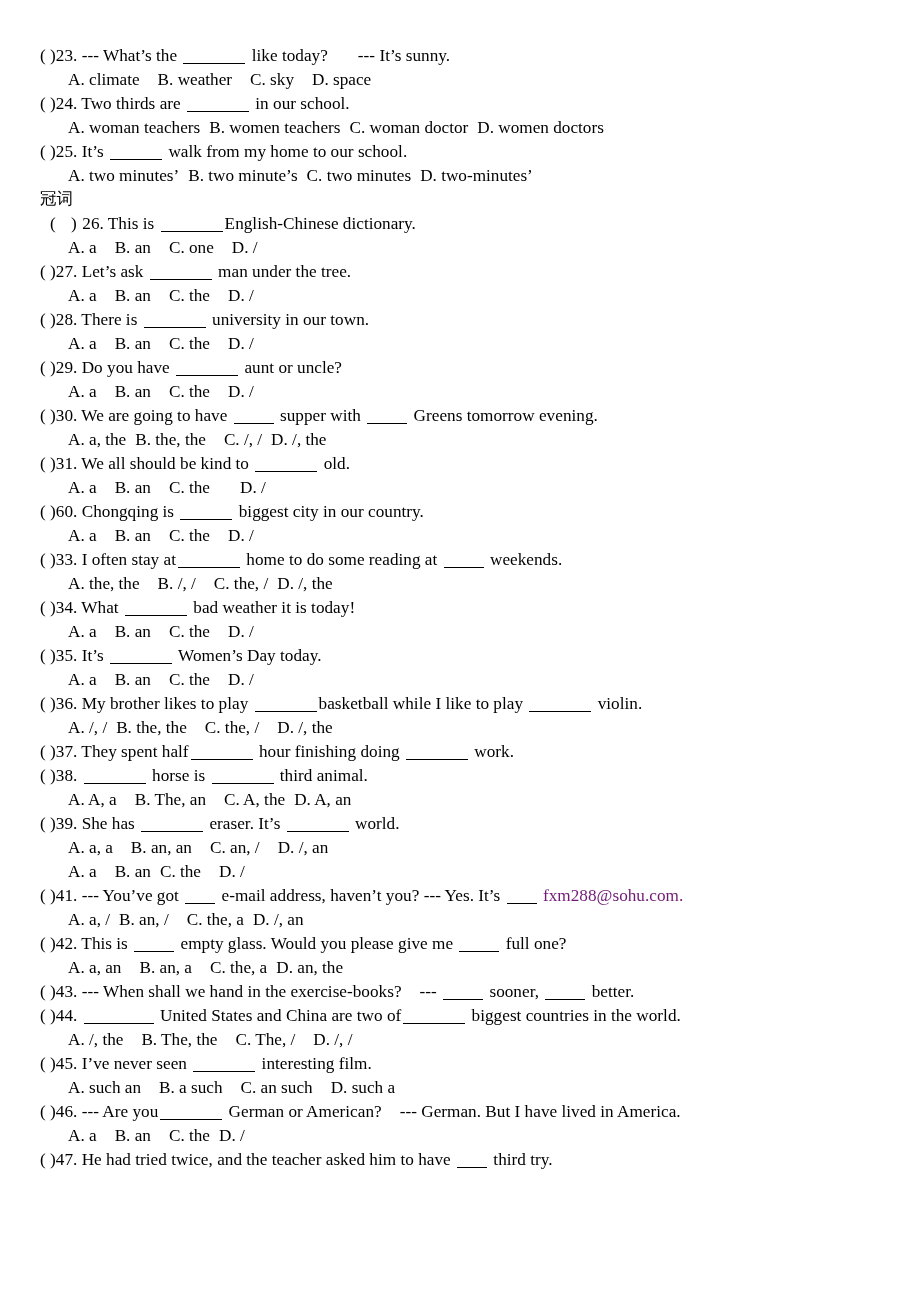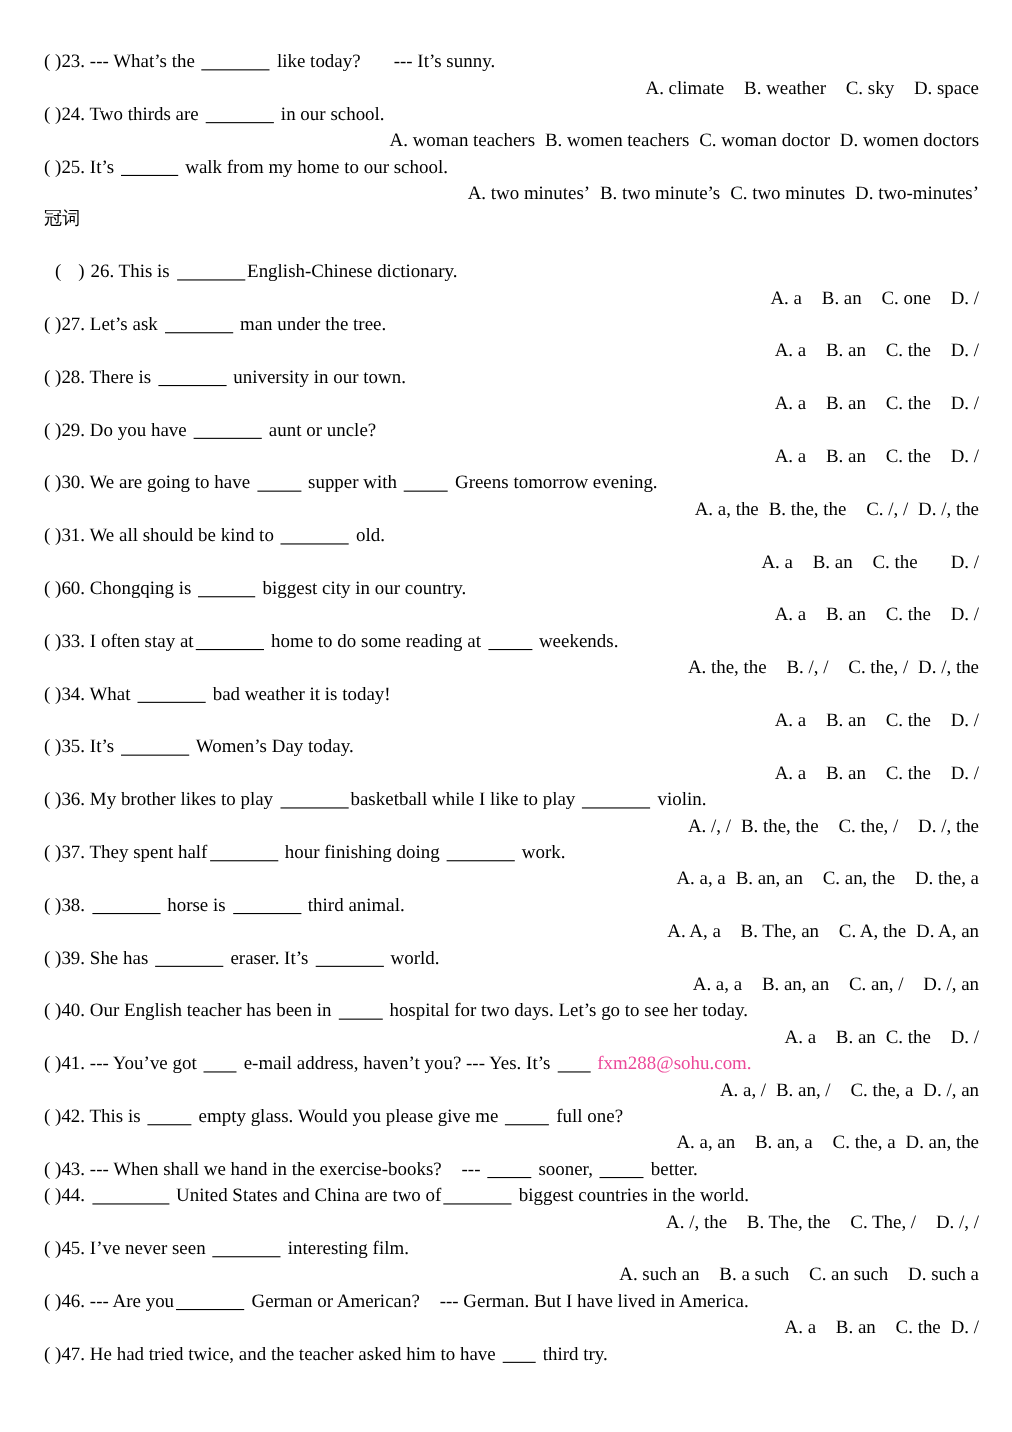--- a/index.html
+++ b/index.html
@@ -34,32 +34,30 @@
     margin: 0 0 0 0;
     white-space: nowrap;
     letter-spacing: 0.02px;
   }
   .opt-line {
     font-size: 17.2px;
     line-height: 24px;
     margin: 0;
     padding-left: 28px;
     white-space: nowrap;
-    text-align: right;
   }
   .sec-head {
     font-size: 16.5px;
     line-height: 24px;
     margin: 0;
     font-family: Liberation Mono, monospace;
     white-space: nowrap;
   }
   .q-line.indented {
     padding-left: 10px;
-    margin-top: 23px;
   }
   
   .paren-wide .paren {
     letter-spacing: 0.32em;
   }
   .blank {
     display: inline-block;
     border-bottom: 1px solid #000000;
     vertical-align: -3px;
     margin: 0 2px;
@@ -67,21 +65,21 @@
   }
   .blank.w-xs { width: 30px; }
   .blank.w-s  { width: 40px; }
   .blank.w-m  { width: 52px; }
   .blank.w-l  { width: 62px; }
   .blank.w-xl { width: 70px; }
   .gap-sm { display: inline-block; width: 9px; }
   .gap-md { display: inline-block; width: 18px; }
   .gap-lg { display: inline-block; width: 30px; }
   .email-link {
-    color: #ec4899;
+    color: #701a75;
   }
   .opt {
     display: inline-block;
   }
 </style>
 </head>
 <body>
 
 <div id="page">
   <div class="doc-body">
@@ -124,29 +122,27 @@
     <div class="q-line"><span>(  )</span><span>34. What</span> <span class="blank w-l"></span> <span>bad weather it is today!</span></div>
     <div class="opt-line"><span class="opt">A. a</span><span class="gap-md"></span><span class="opt">B. an</span><span class="gap-md"></span><span class="opt">C. the</span><span class="gap-md"></span><span class="opt">D. /</span></div>
 
     <div class="q-line"><span>(  )</span><span>35. It’s</span> <span class="blank w-l"></span> <span>Women’s Day today.</span></div>
     <div class="opt-line"><span class="opt">A. a</span><span class="gap-md"></span><span class="opt">B. an</span><span class="gap-md"></span><span class="opt">C. the</span><span class="gap-md"></span><span class="opt">D. /</span></div>
 
     <div class="q-line"><span>(  )</span><span>36. My brother likes to play</span> <span class="blank w-l"></span><span>basketball while I like to play</span> <span class="blank w-l"></span> <span>violin.</span></div>
     <div class="opt-line"><span class="opt">A. /, /</span><span class="gap-sm"></span><span class="opt">B. the, the</span><span class="gap-md"></span><span class="opt">C. the, /</span><span class="gap-md"></span><span class="opt">D. /, the</span></div>
 
     <div class="q-line"><span>(  )</span><span>37. They spent half</span><span class="blank w-l"></span> <span>hour finishing doing</span> <span class="blank w-l"></span> <span>work.</span></div>
-    <div class="opt-line"><span class="opt">A. a, a</span><span class="gap-sm"></span><span class="opt">B. an, an</span><span class="gap-md"></span><span class="opt">C. an, the</span><span class="gap-md"></span><span class="opt">D. the, a</span></div>
 
     <div class="q-line"><span>(  )</span><span>38.</span> <span class="blank w-l"></span> <span>horse is</span> <span class="blank w-l"></span> <span>third animal.</span></div>
     <div class="opt-line"><span class="opt">A. A, a</span><span class="gap-md"></span><span class="opt">B. The, an</span><span class="gap-md"></span><span class="opt">C. A, the</span><span class="gap-sm"></span><span class="opt">D. A, an</span></div>
 
     <div class="q-line"><span>(  )</span><span>39. She has</span> <span class="blank w-l"></span> <span>eraser. It’s</span> <span class="blank w-l"></span> <span>world.</span></div>
     <div class="opt-line"><span class="opt">A. a, a</span><span class="gap-md"></span><span class="opt">B. an, an</span><span class="gap-md"></span><span class="opt">C. an, /</span><span class="gap-md"></span><span class="opt">D. /, an</span></div>
 
-    <div class="q-line"><span>(  )</span><span>40. Our English teacher has been in</span> <span class="blank w-s"></span> <span>hospital for two days. Let’s go to see her today.</span></div>
     <div class="opt-line"><span class="opt">A. a</span><span class="gap-md"></span><span class="opt">B. an</span><span class="gap-sm"></span><span class="opt">C. the</span><span class="gap-md"></span><span class="opt">D. /</span></div>
 
     <div class="q-line"><span>(  )</span><span>41. --- You’ve got</span> <span class="blank w-xs"></span> <span>e-mail address, haven’t you? --- Yes. It’s</span> <span class="blank w-xs"></span> <span class="email-link">fxm288@sohu.com.</span></div>
     <div class="opt-line"><span class="opt">A. a, /</span><span class="gap-sm"></span><span class="opt">B. an, /</span><span class="gap-md"></span><span class="opt">C. the, a</span><span class="gap-sm"></span><span class="opt">D. /, an</span></div>
 
     <div class="q-line"><span>(  )</span><span>42. This is</span> <span class="blank w-s"></span> <span>empty glass. Would you please give me</span> <span class="blank w-s"></span> <span>full one?</span></div>
     <div class="opt-line"><span class="opt">A. a, an</span><span class="gap-md"></span><span class="opt">B. an, a</span><span class="gap-md"></span><span class="opt">C. the, a</span><span class="gap-sm"></span><span class="opt">D. an, the</span></div>
 
     <div class="q-line"><span>(  )</span><span>43. --- When shall we hand in the exercise-books?</span><span class="gap-md"></span><span>---</span> <span class="blank w-s"></span> <span>sooner,</span> <span class="blank w-s"></span> <span>better.</span></div>
 

